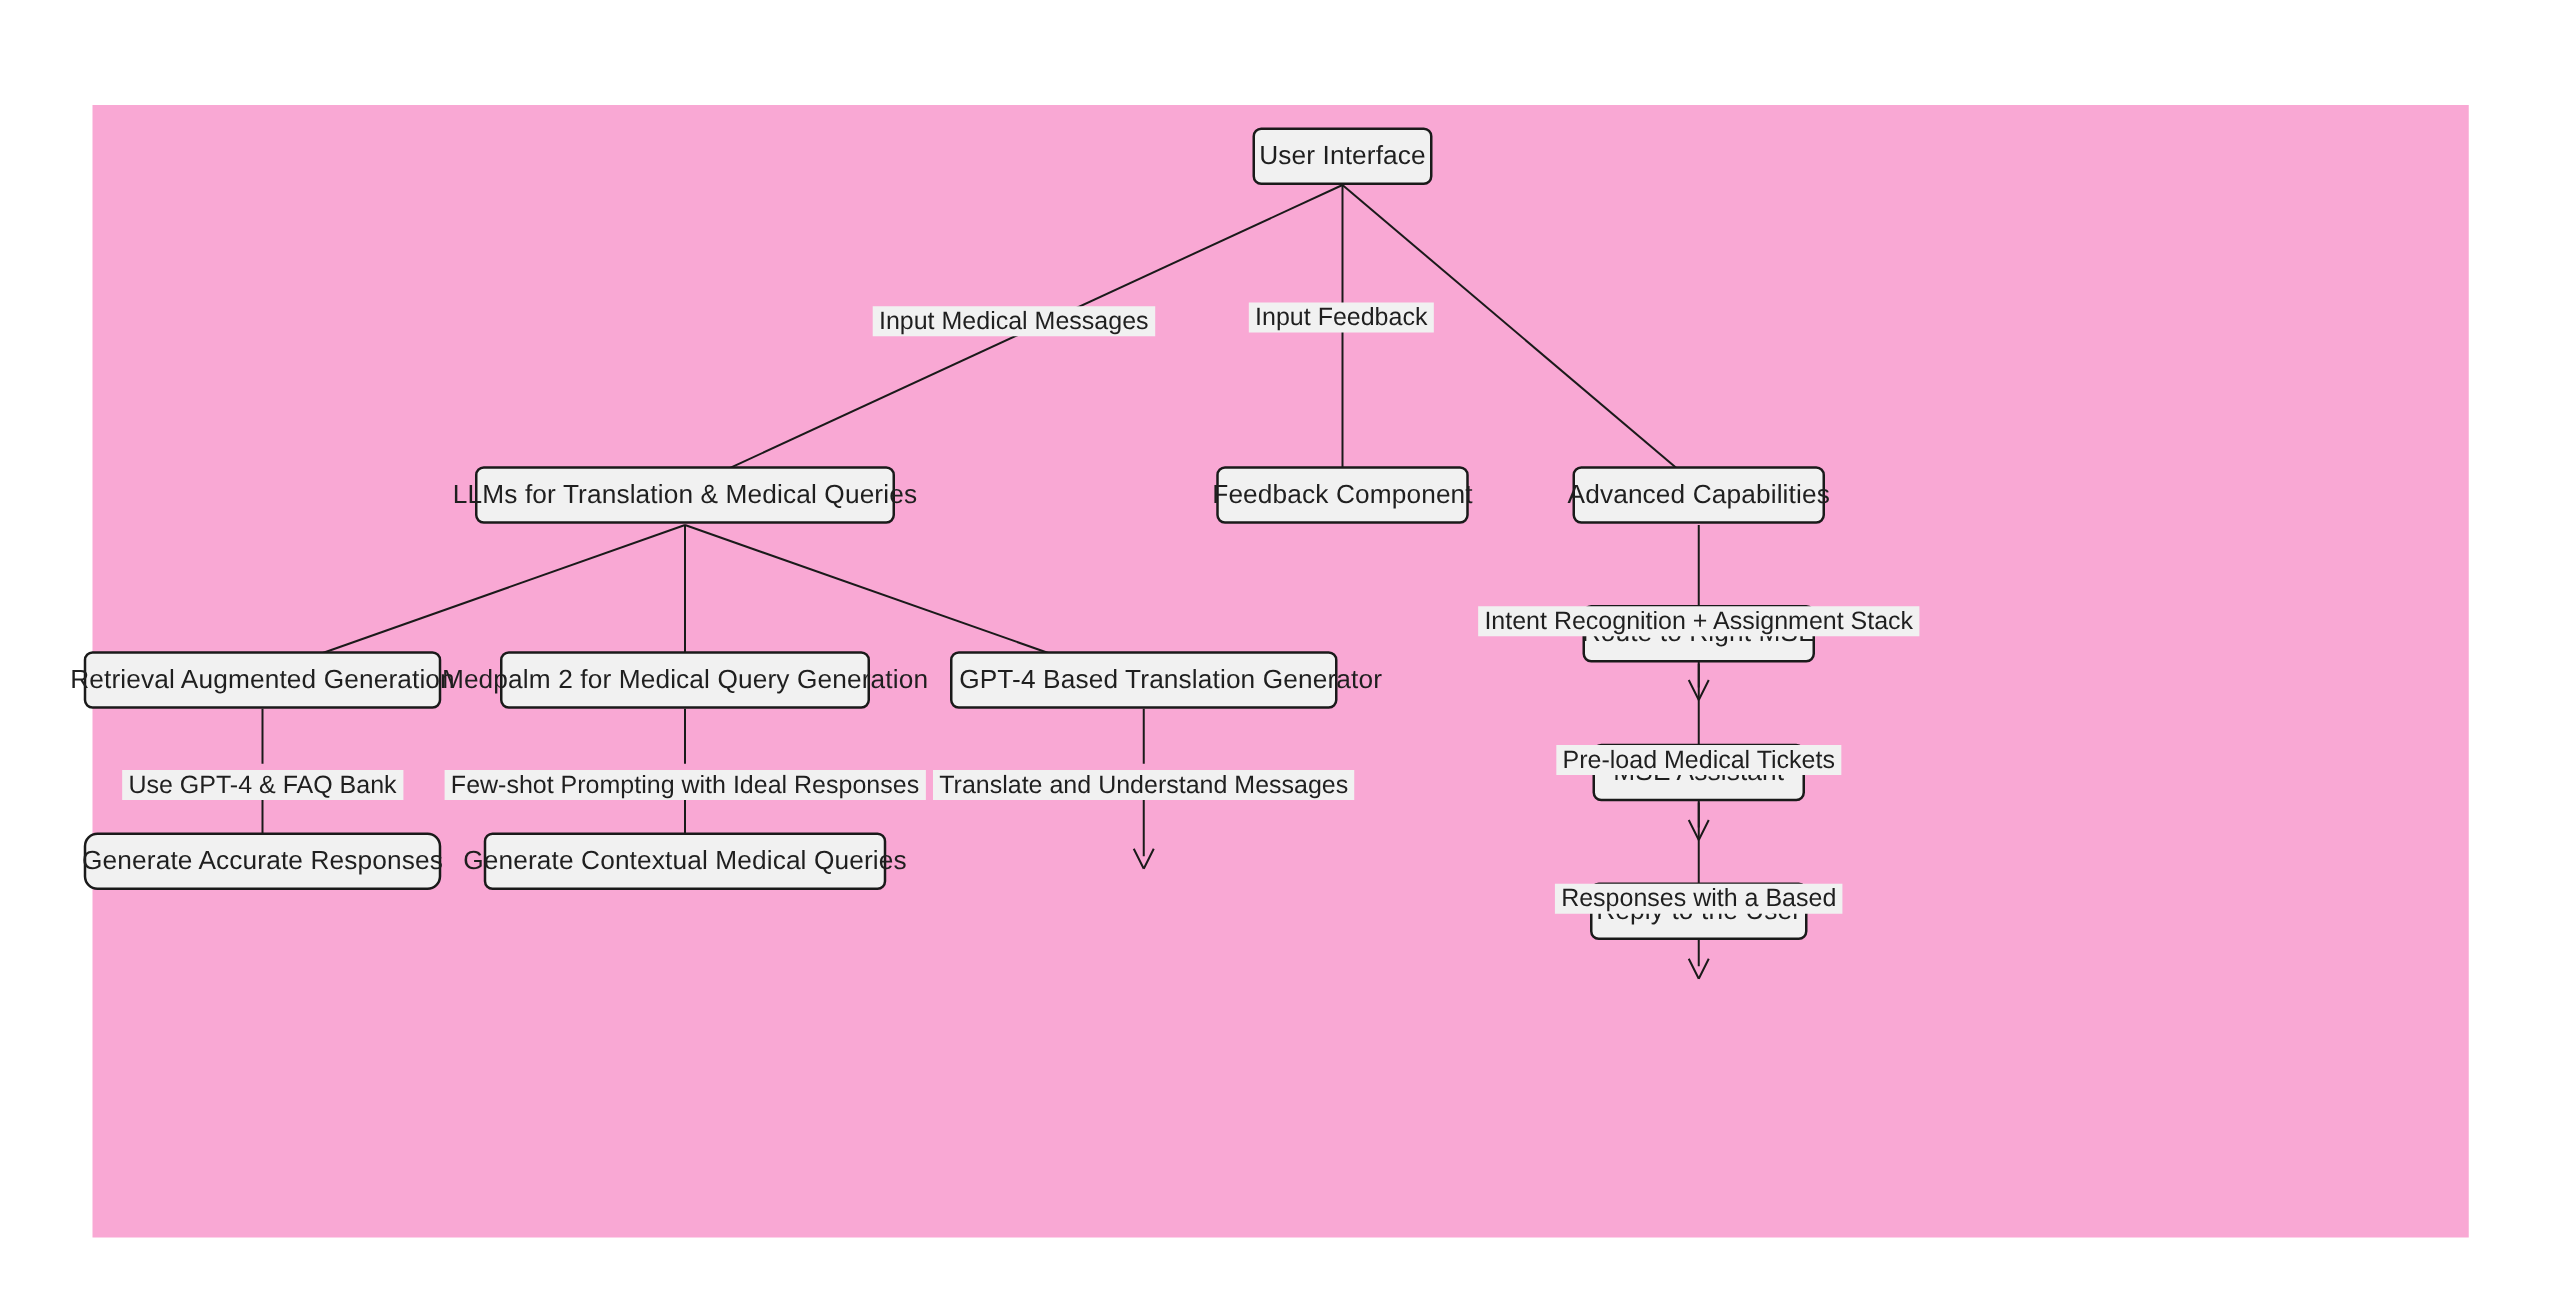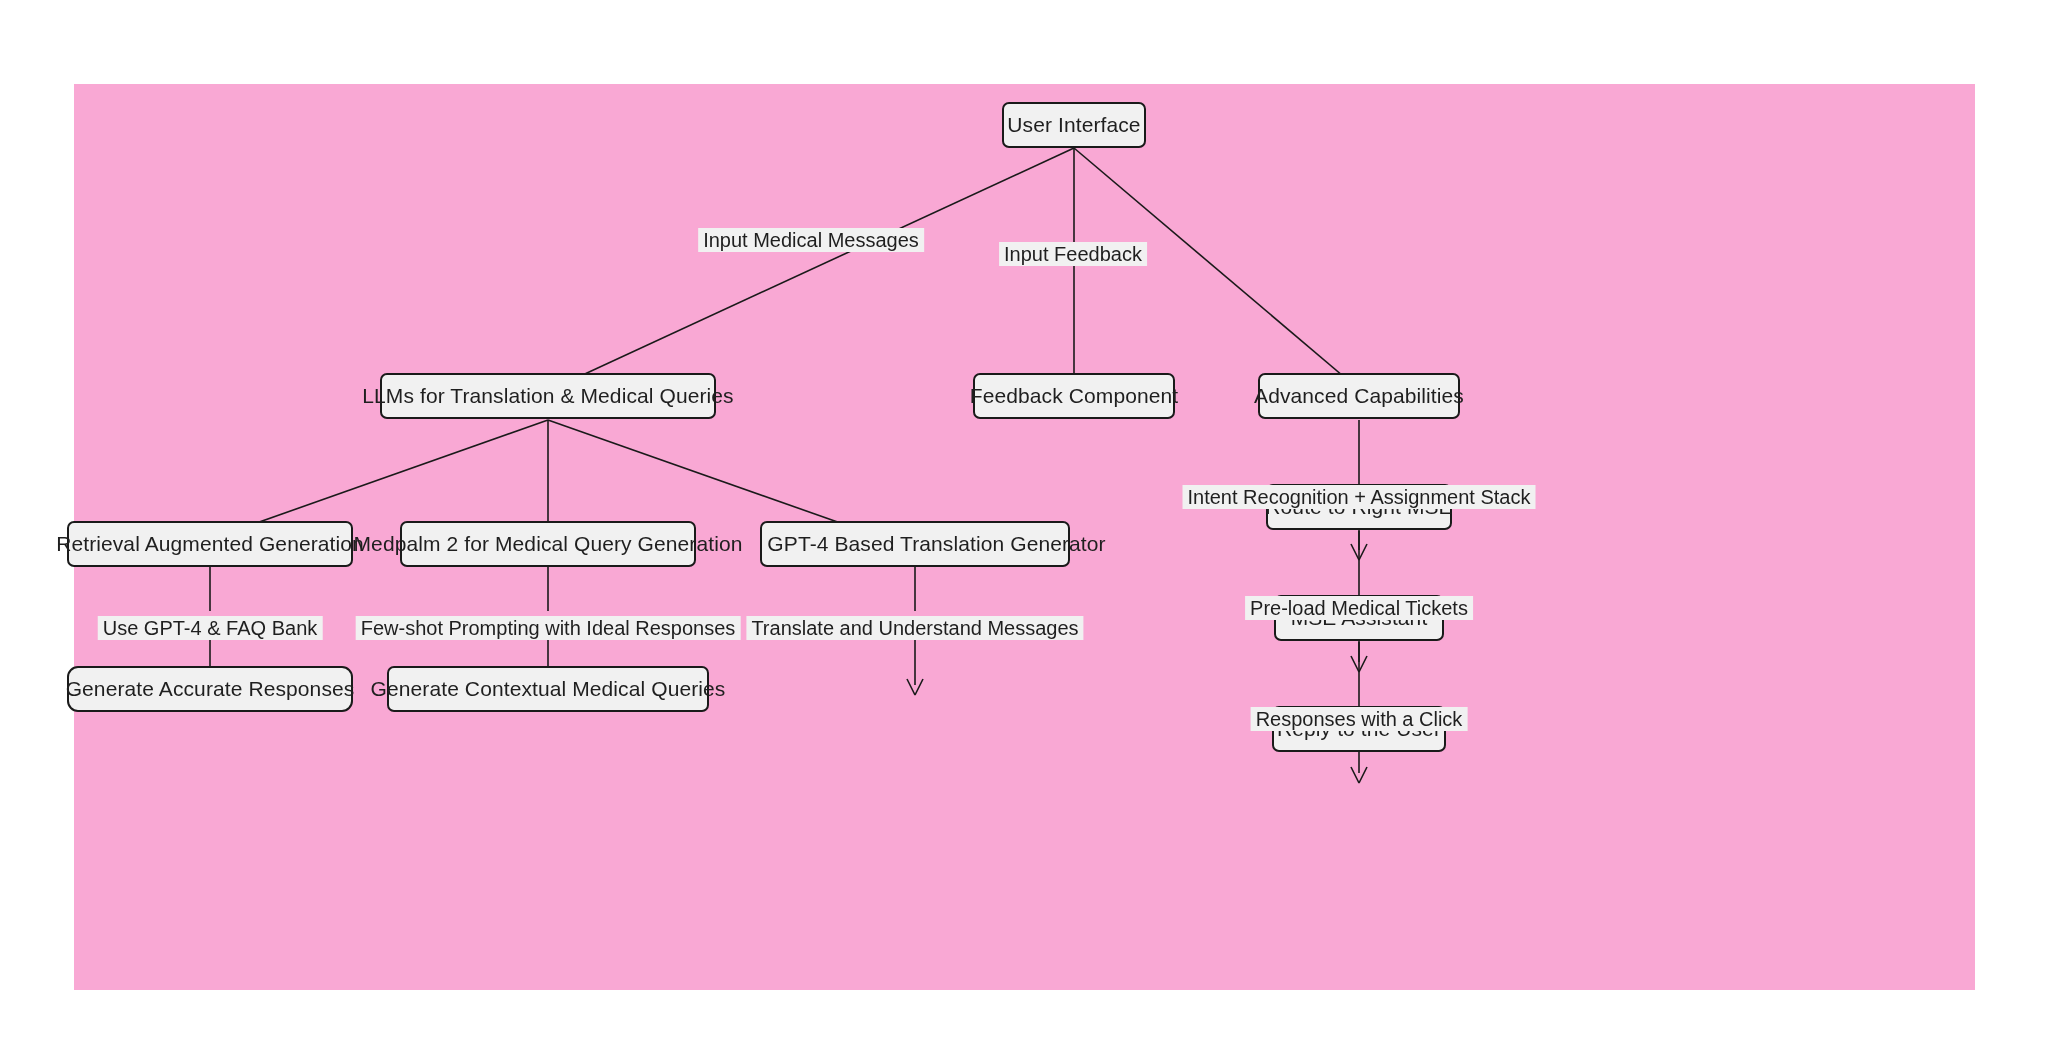--- a/index.html
+++ b/index.html
@@ -182,21 +182,21 @@
 
 
   <div class="node" style="left:1285px; top:511px; width:170px;">
     <span>MSE Assistant</span>
   </div>
 
   <div class="node" style="left:1285px; top:622px; width:174px;">
     <span>Reply to the User</span>
   </div>
 
-  <div class="edge-label" style="left:737px; top:156px;">
+  <div class="edge-label" style="left:737px; top:173px;">
     <span>Input Medical Messages</span>
   </div>
 
   <div class="edge-label" style="left:999px; top:170px;">
     <span>Input Feedback</span>
   </div>
 
   <div class="edge-label" style="left:1285px; top:413px;">
     <span>Intent Recognition + Assignment Stack</span>
   </div>
@@ -211,16 +211,16 @@
 
   <div class="edge-label" style="left:841px; top:544px;">
     <span>Translate and Understand Messages</span>
   </div>
 
   <div class="edge-label" style="left:1285px; top:524px;">
     <span>Pre-load Medical Tickets</span>
   </div>
 
   <div class="edge-label" style="left:1285px; top:635px;">
-    <span>Responses with a Click</span>
+    <span>Responses with a Based</span>
   </div>
 
 </div>
 
 </body></html>

